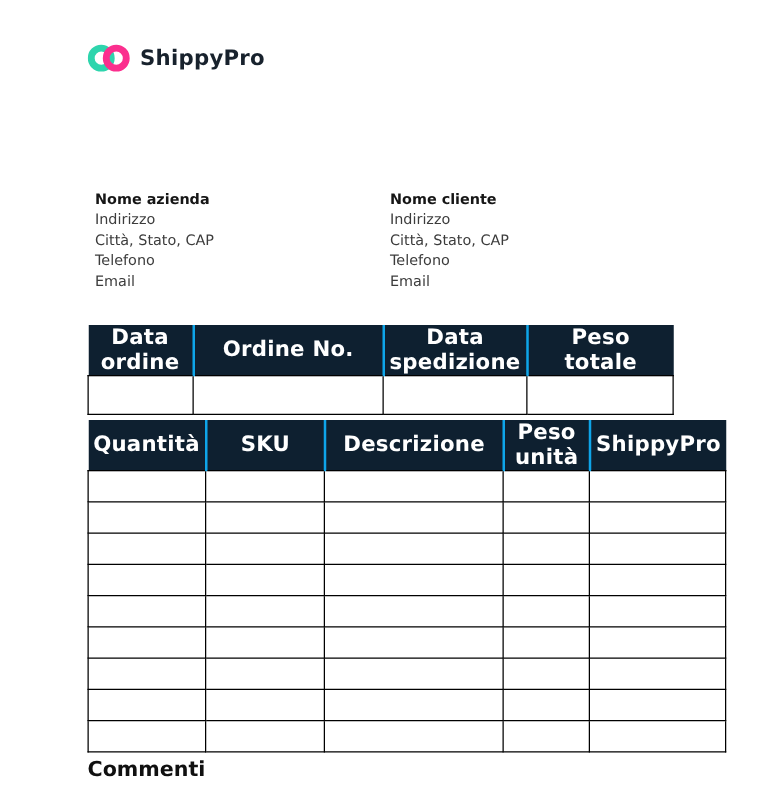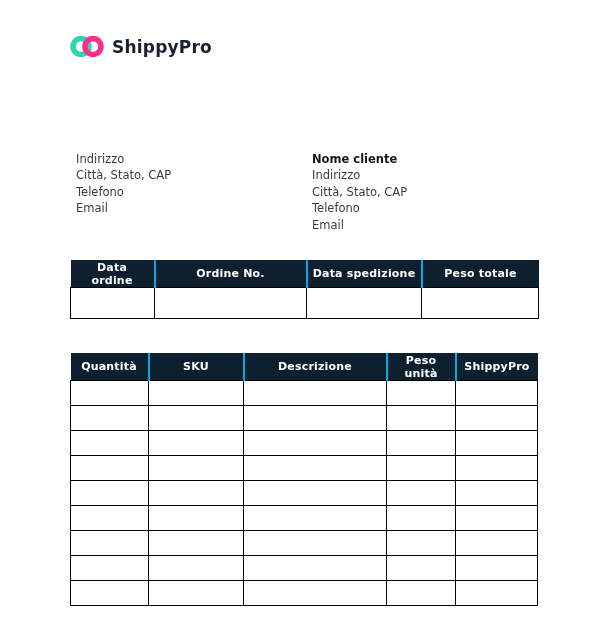--- a/index.html
+++ b/index.html
@@ -37,25 +37,25 @@
   .addr.company  { left: 76px; }
   .addr.customer { left: 312px; }
   .addr-heading { font-weight: 700; color: #161616; }
 
   
   table {
     position: absolute; left: 70px;
     border-collapse: collapse; table-layout: fixed;
   }
   .order-table { top: 260px; }
-  .items-table { top: 353px; }
+  .items-table { top: 336px; }
   th {
     background: var(--header-bg, #0f2231);
     color: #ffffff;
-    font-size: 11px; font-weight: 700;
+    font-size: 17px; font-weight: 700;
     height: 27px; padding: 0 4px;
     text-align: center; vertical-align: middle;
     letter-spacing: 0.2px;
   }
   th + th { border-left: 2px solid #0ea5e9; }
   td {
     border: 1px solid #000000;
     background: #ffffff;
   }
   .order-table td { height: 28px; }
@@ -75,20 +75,21 @@
   <div class="logo-row">
     <svg width="34" height="23" viewBox="0 0 34 23" aria-hidden="true">
       <circle cx="11" cy="11.5" r="8" fill="none" stroke-width="5.5" stroke="#2ed5ad"></circle>
       <circle cx="23" cy="11.5" r="8" fill="none" stroke-width="5.5" stroke="#fb2f8e"></circle>
     </svg>
     <span class="brand-name">ShippyPro</span>
   </div>
 
 
   <div class="addr company">
+    <div class="addr-heading">Nome azienda</div>
     <div>Indirizzo</div>
     <div>Città, Stato, CAP</div>
     <div>Telefono</div>
     <div>Email</div>
   </div>
 
   <div class="addr customer">
     <div class="addr-heading">Nome cliente</div>
     <div>Indirizzo</div>
     <div>Città, Stato, CAP</div>
@@ -198,14 +199,15 @@
         <tr>
           <td></td>
           <td></td>
           <td></td>
           <td></td>
           <td></td>
         </tr>
       </tbody>
   </table>
 
+  <h2 class="comments-heading">Commenti</h2>
 
 </div>
 
 </body></html>

